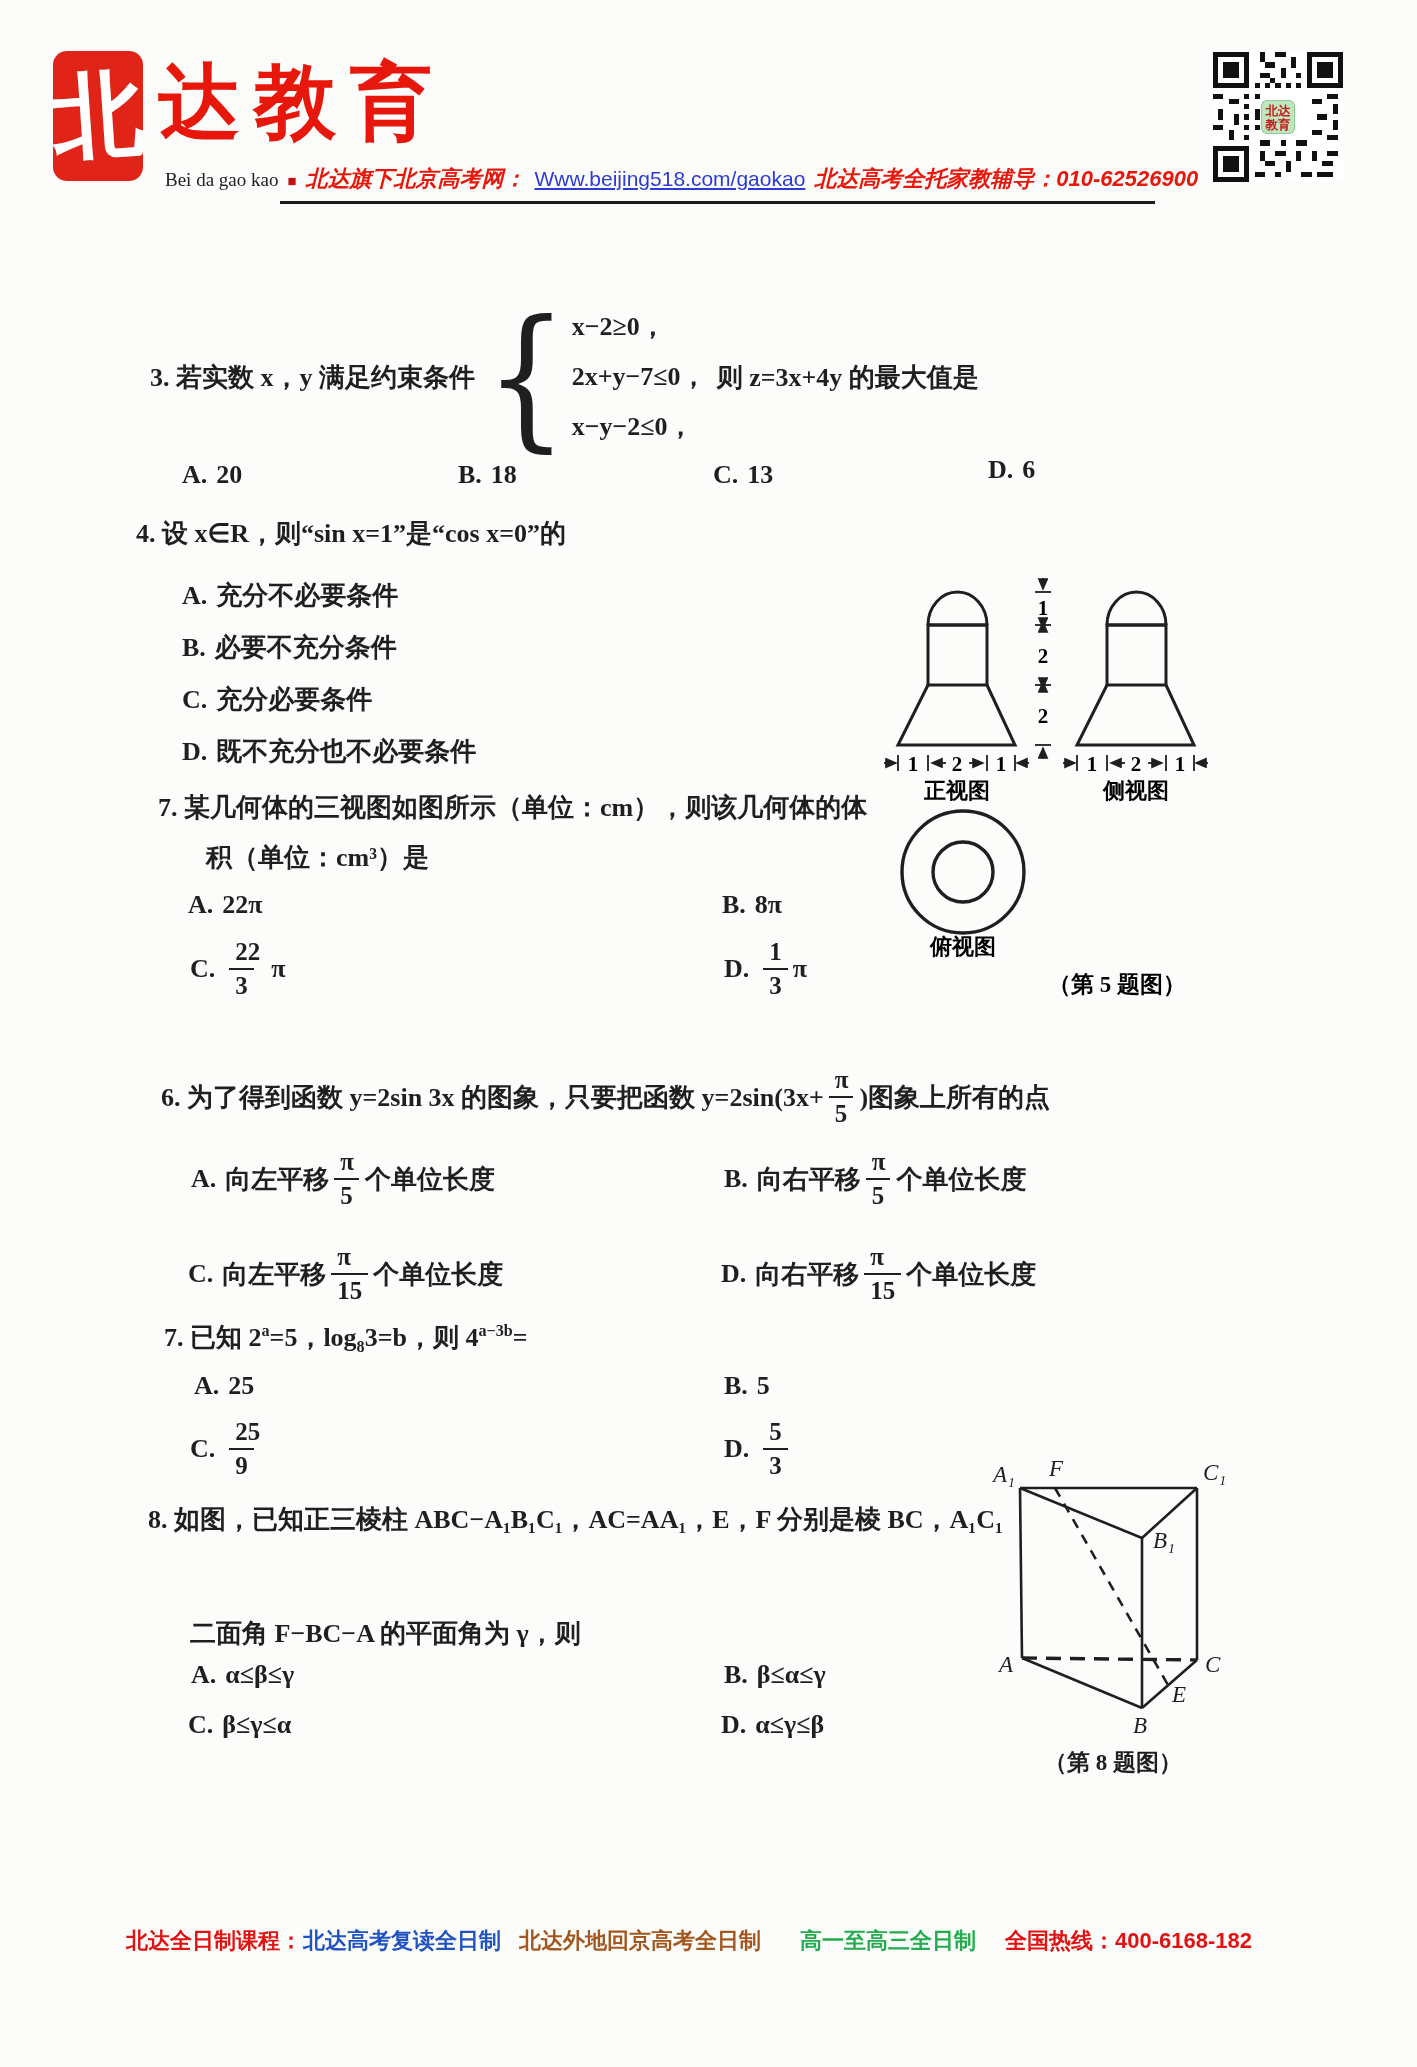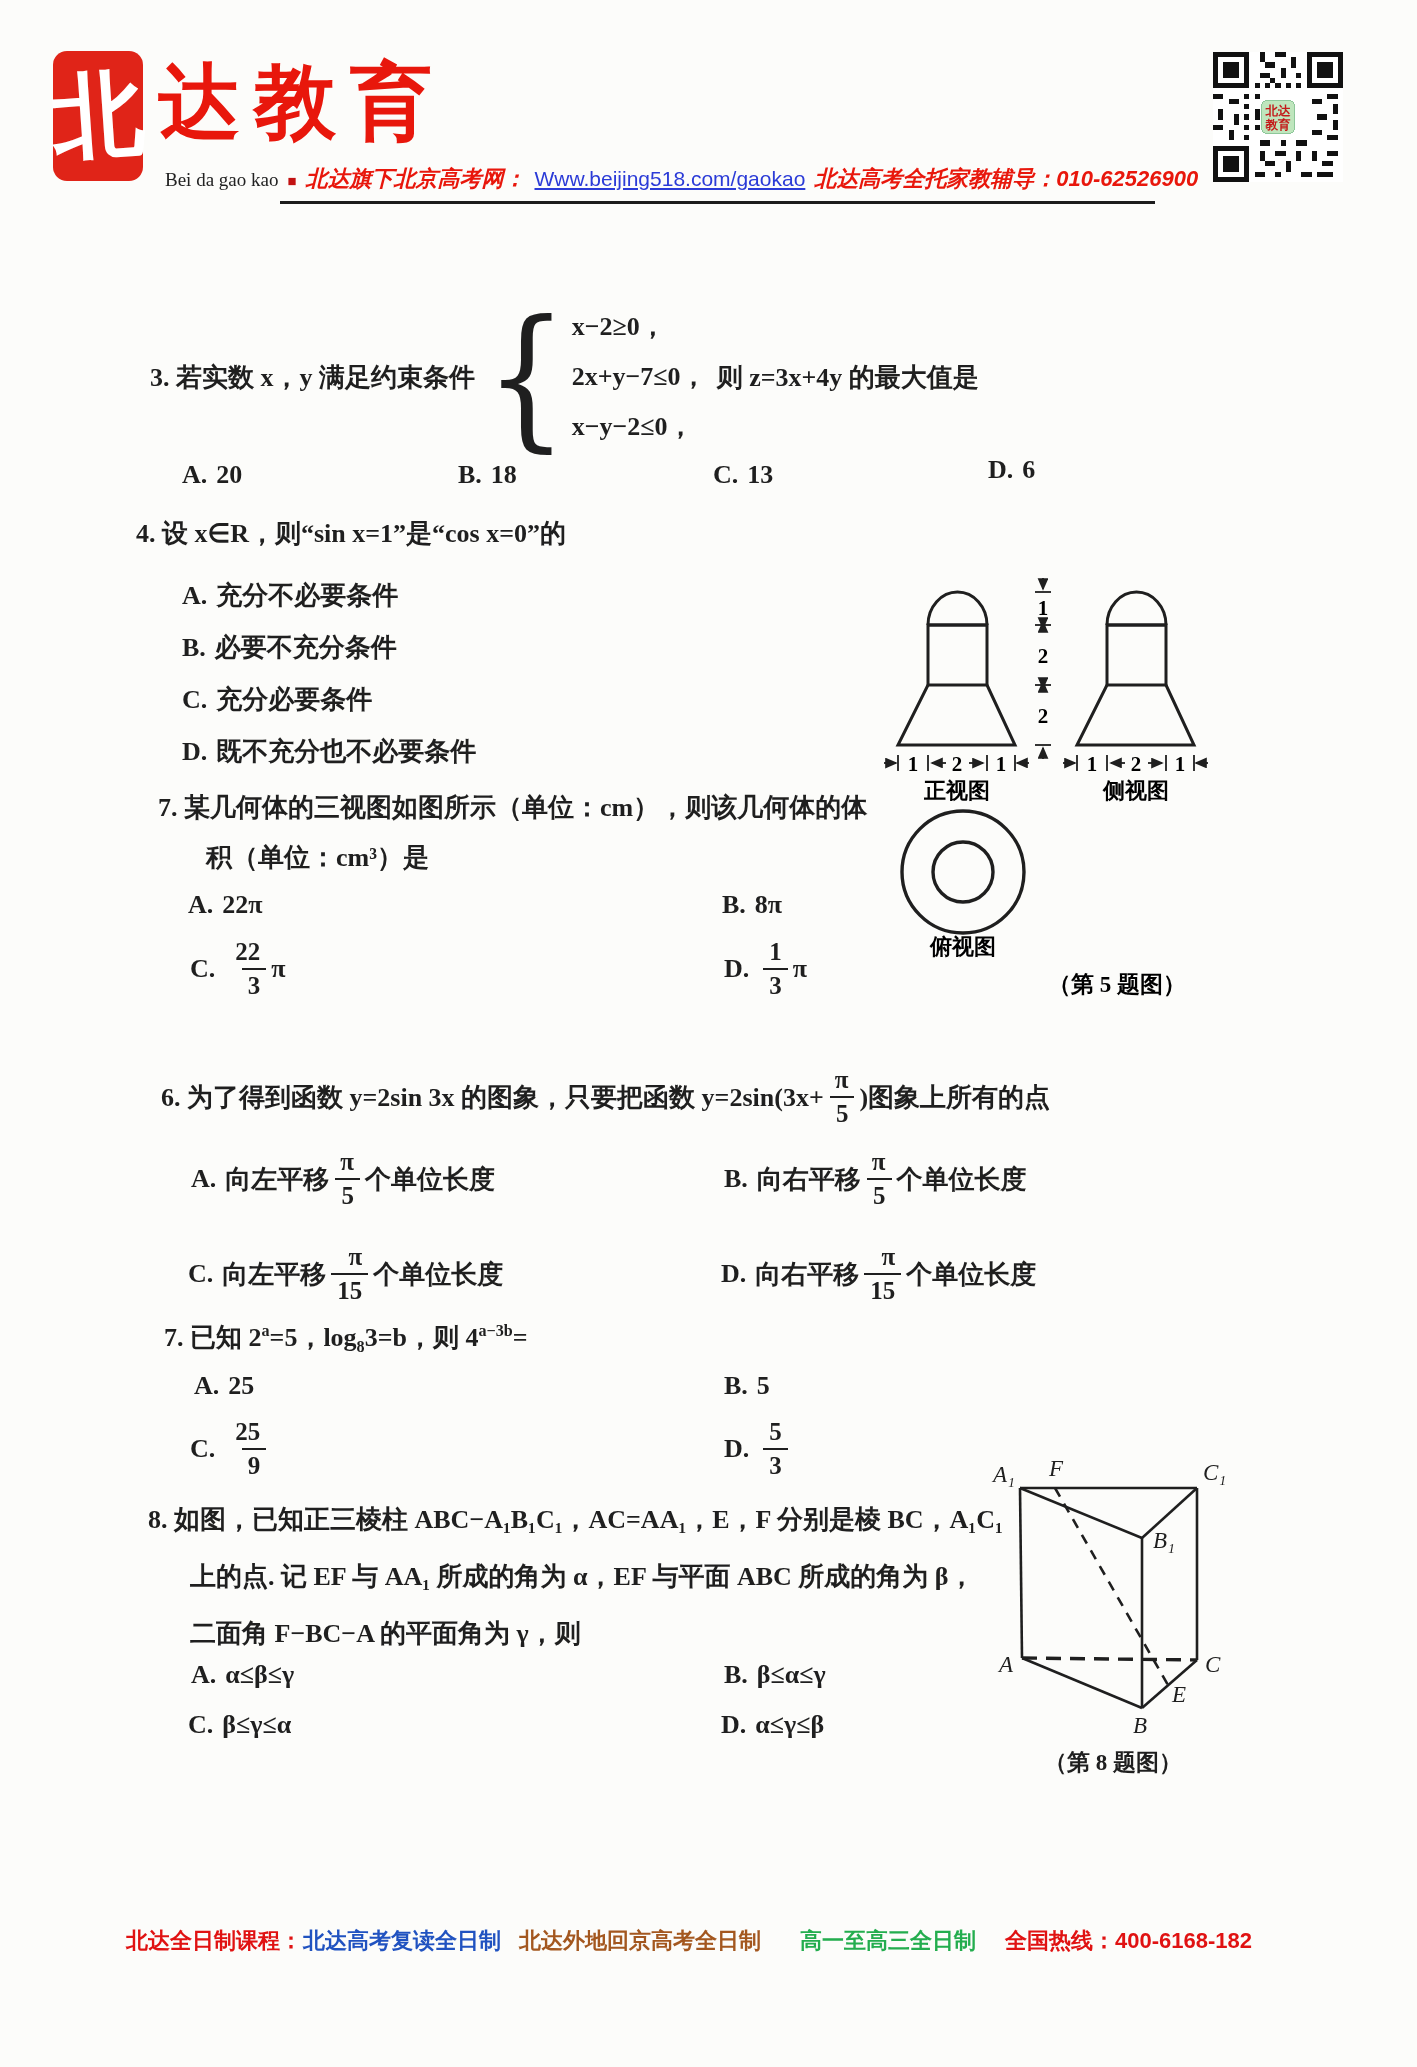--- a/index.html
+++ b/index.html
@@ -7,21 +7,21 @@
   .page{position:relative;width:1417px;height:2067px;margin:0 auto;background:#fcfcfa;
         font-family:"Liberation Serif",serif;color:#1f1f1f;overflow:hidden;}
   .abs{position:absolute;}
   .q{font-size:26px;font-weight:600;white-space:nowrap;}
   .row{display:flex;align-items:center;}
   .sys{font-size:26px;font-weight:600;line-height:50px;}
   .brace{font-family:"DejaVu Serif",serif;font-size:130px;font-weight:400;line-height:1;
          transform:scaleY(1.18);margin:0 4px 0 10px;color:#1f1f1f;}
   .opt{position:absolute;font-size:26px;font-weight:600;white-space:nowrap;display:inline-flex;align-items:center;}
   .olab{margin-right:9px;}
-  .frac{display:inline-flex;flex-direction:column;align-items:flex-end;vertical-align:middle;
+  .frac{display:inline-flex;flex-direction:column;align-items:flex-start;vertical-align:middle;
         font-size:25px;line-height:1.12;margin:0 5px;}
   .frac .num{padding:0 6px 2px;}
   .frac .den{border-top:2.4px solid #1f1f1f;padding:2px 6px 0;}
   sup{font-size:0.62em;vertical-align:super;line-height:0;}
   sub{font-size:0.62em;vertical-align:sub;line-height:0;}
   
   .logo-stamp{position:absolute;left:55px;top:53px;width:86px;height:126px;background:#e02418;
         border-radius:12px;display:flex;align-items:center;justify-content:center;
         box-shadow:0 0 0 2px #e02418;}
   .logo-stamp span{color:#fff;font-size:92px;font-weight:bold;font-family:"Liberation Serif",serif;
@@ -345,21 +345,20 @@
     <span class="opt" style="left:724px;top:1418px">
       <span class="olab">D.</span>
       <span class="frac">
           <span class="num">5</span>
           <span class="den">3</span>
         </span>
       </span>
   </div>
 
   <div class="abs q" style="left:148px;top:1502px">8. 如图，已知正三棱柱 ABC−A₁B₁C₁，AC=AA₁，E，F 分别是棱 BC，A₁C₁</div>
-  <div class="abs q" style="left:190px;top:1559px">上的点. 记 EF 与 AA₁ 所成的角为 α，EF 与平面 ABC 所成的角为 β，</div>
   <div class="abs q" style="left:190px;top:1616px">二面角 F−BC−A 的平面角为 γ，则</div>
   <div>
     <span class="opt" style="left:191px;top:1660px">
       <span class="olab">A.</span>
       <span>α≤β≤γ</span>
       </span>
     <span class="opt" style="left:724px;top:1660px">
       <span class="olab">B.</span>
       <span>β≤α≤γ</span>
       </span>

